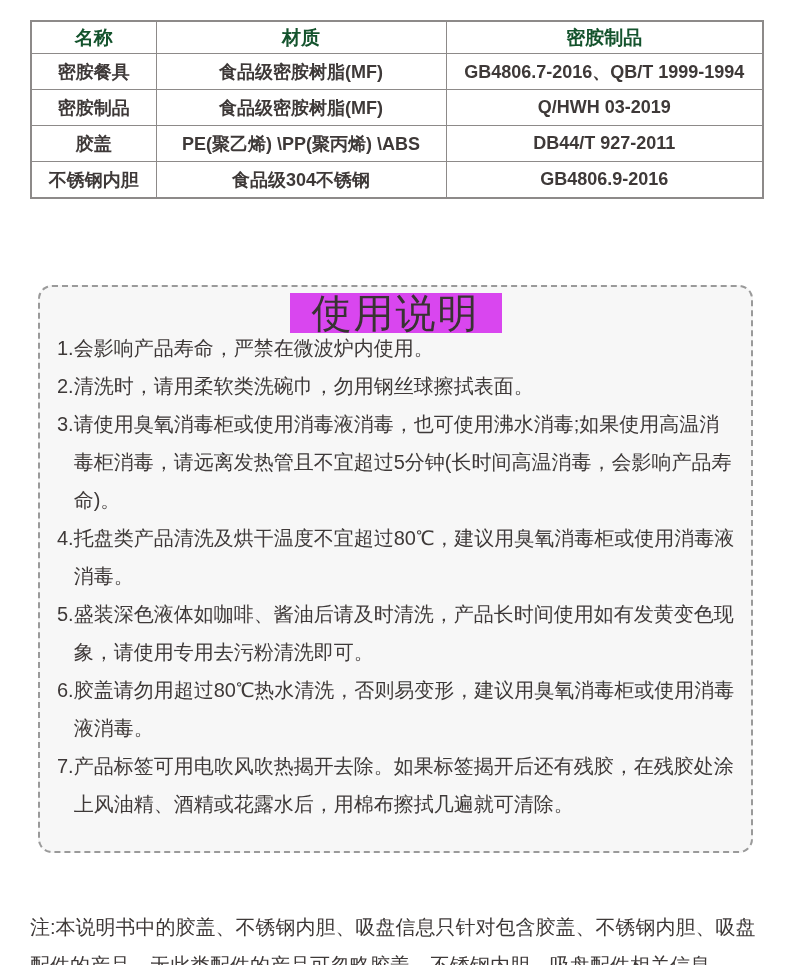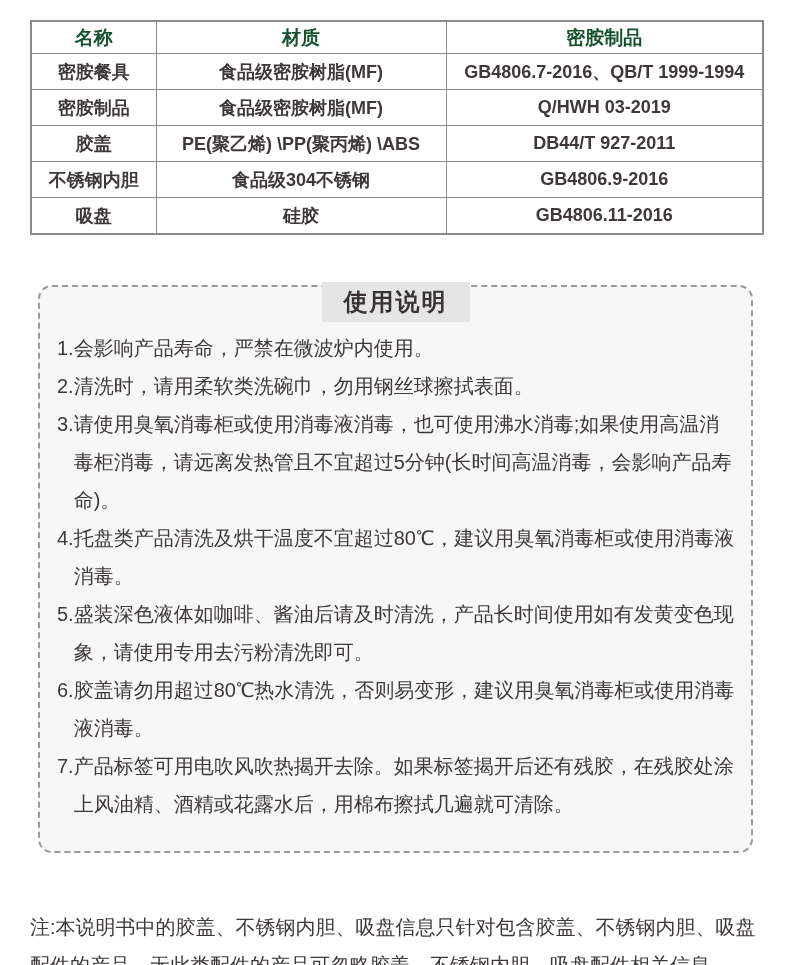--- a/index.html
+++ b/index.html
@@ -57,25 +57,25 @@
     border: 2px dashed #9a9a9a;
     border-radius: 14px;
     background: #f7f7f7;
     padding: 42px 12px 0 17px;
   }
   .box-title {
     position: absolute;
     top: -21px;
     left: 50%;
     transform: translateX(-50%);
-    background: #e5e5e5;
+    background: #d946ef;
     padding: 0 22px;
-    font-size: 24px;
+    font-size: 40px;
     line-height: 40px;
-    font-weight: 700;
+    font-weight: 400;
     letter-spacing: 2px;
     color: #383332;
     white-space: nowrap;
   }
   .instr-item {
     display: flex;
     align-items: flex-start;
     font-size: 20px;
     line-height: 38px;
     color: #3e3938;
@@ -126,25 +126,20 @@
         <tr>
           <td>胶盖</td>
           <td>PE(聚乙烯) \PP(聚丙烯) \ABS</td>
           <td>DB44/T 927-2011</td>
         </tr>
         <tr>
           <td>不锈钢内胆</td>
           <td>食品级304不锈钢</td>
           <td>GB4806.9-2016</td>
         </tr>
-        <tr>
-          <td>吸盘</td>
-          <td>硅胶</td>
-          <td>GB4806.11-2016</td>
-        </tr>
       </tbody>
   </table>
 
   <section class="instructions-box">
     <h1 class="box-title">使用说明</h1>
     <div id="instructions-list">
         <div class="instr-item">
           <span class="num">1.</span>
           <span class="txt">会影响产品寿命，严禁在微波炉内使用。</span>
         </div>

